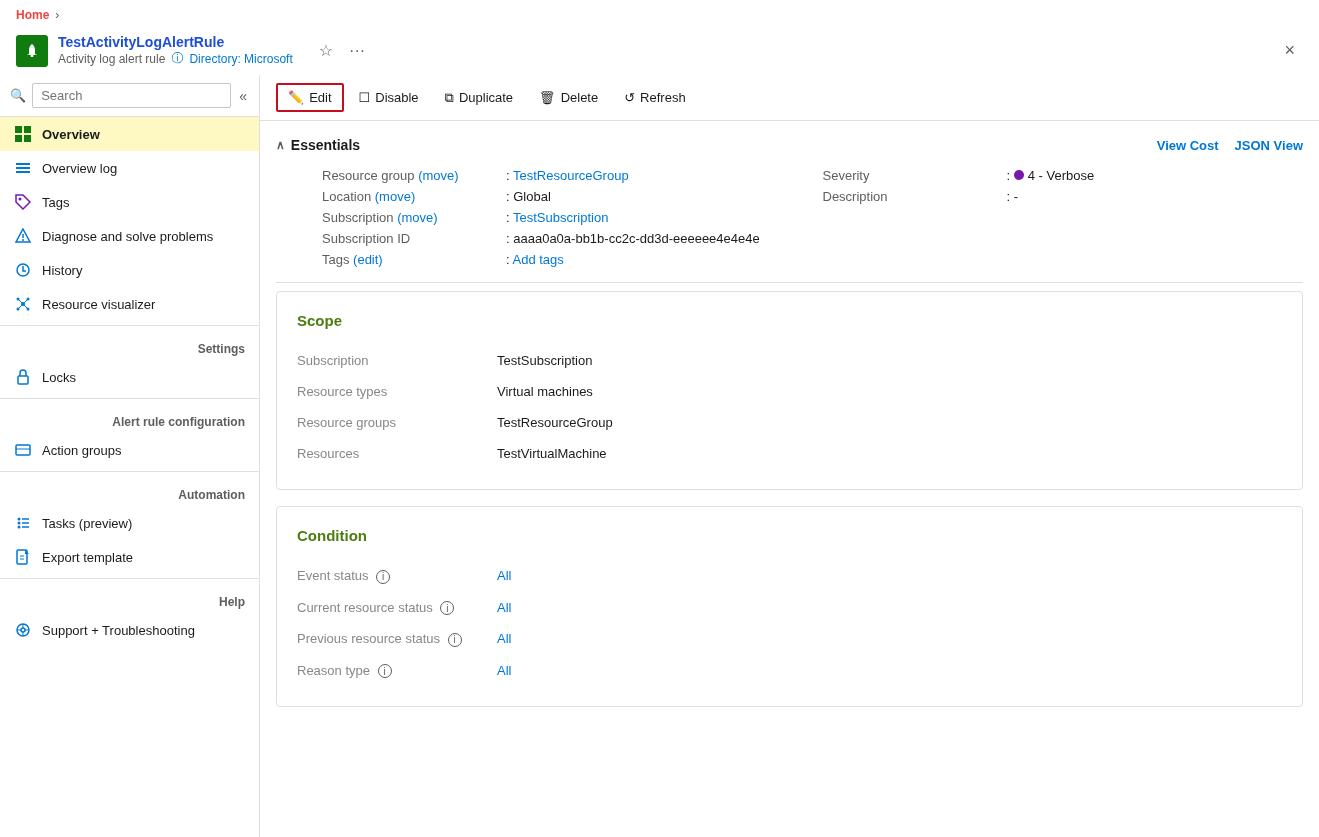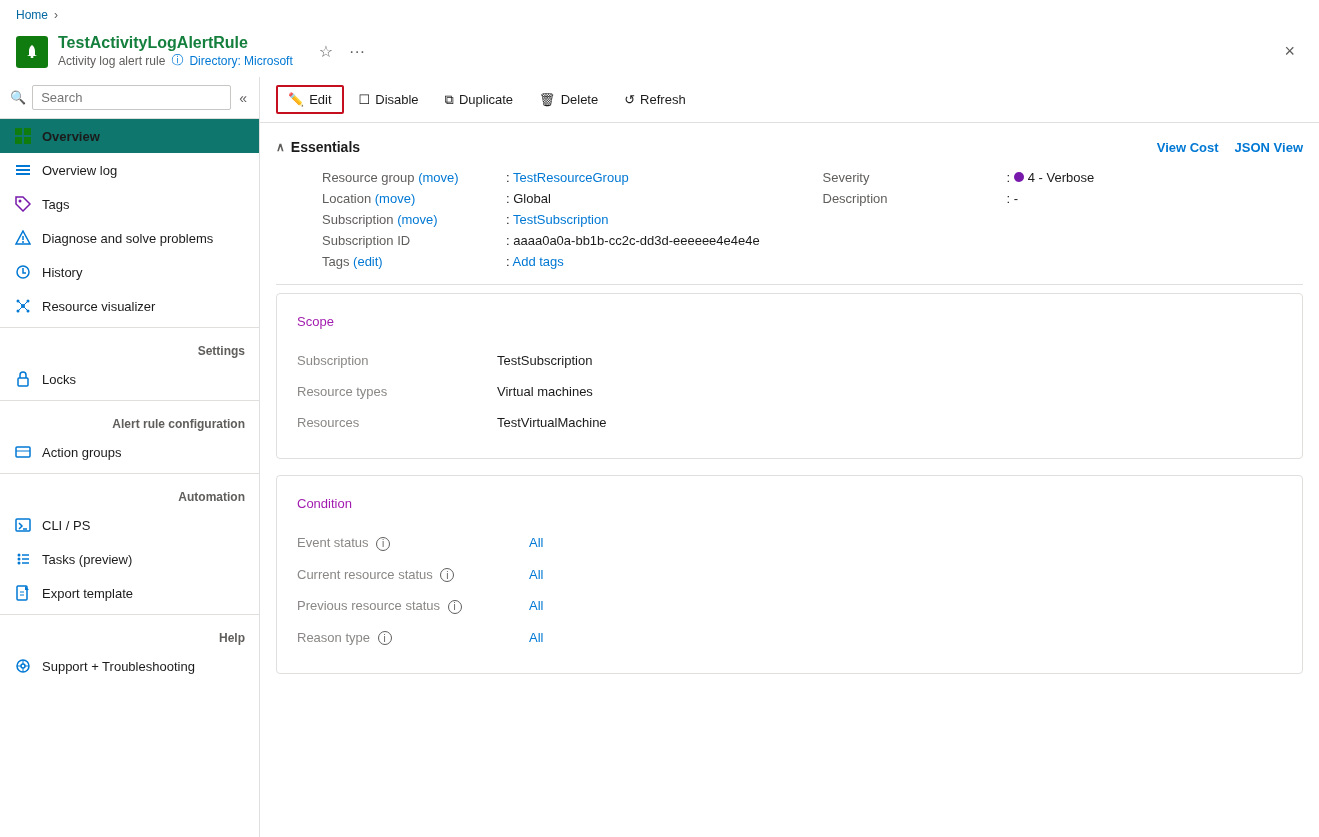--- a/index.html
+++ b/index.html
@@ -2,47 +2,47 @@
 <html><head>
   <meta charset="utf-8">
   <style>
     * { box-sizing: border-box; margin: 0; padding: 0; }
     body { font-family: 'Segoe UI', Arial, sans-serif; font-size: 13px; color: #333; background: #f3f2f1; }
 
     .app-container { display: flex; flex-direction: column; height: 837px; width: 1319px; background: #fff; }
 
     
     .breadcrumb { padding: 8px 16px; font-size: 12px; color: #605e5c; display: flex; align-items: center; gap: 6px; background: #fff; }
-    .breadcrumb a { color: #0369a1; text-decoration: none; }
+    .breadcrumb a { color: #ef4444; text-decoration: none; font-weight: bold; }
 
     
     .page-header { display: flex; align-items: center; padding: 4px 16px 8px 16px; background: #fff; gap: 10px; }
     .page-icon { width: 32px; height: 32px; background: #107c10; border-radius: 3px; display: flex; align-items: center; justify-content: center; color: #fff; font-size: 18px; flex-shrink: 0; }
     .page-title-block { display: flex; flex-direction: column; }
-    .page-title { font-size: 16px; font-weight: 600; color: #15803d; }
+    .page-title { font-size: 14px; font-weight: 600; color: #1d4ed8; }
     .page-subtitle { font-size: 12px; color: #605e5c; display: flex; align-items: center; gap: 6px; justify-content: flex-end; }
     .page-subtitle .info-icon { color: #0078d4; font-size: 12px; }
     .page-subtitle .dir-label { color: #605e5c; }
     .page-subtitle .dir-value { color: #0078d4; }
     .header-actions { display: flex; align-items: center; gap: 8px; margin-left: 12px; }
     .star-btn, .more-btn { background: none; border: none; cursor: pointer; color: #605e5c; font-size: 16px; padding: 2px 4px; }
     .close-btn { margin-left: auto; background: none; border: none; cursor: pointer; color: #605e5c; font-size: 18px; padding: 4px 8px; }
 
     
     .main-layout { display: flex; flex: 1; overflow: hidden; }
 
     
     .sidebar { width: 260px; background: #fff; border-right: 1px solid #e1dfdd; display: flex; flex-direction: column; overflow-y: auto; flex-shrink: 0; }
     .sidebar-search { padding: 8px 10px; border-bottom: 1px solid #e1dfdd; display: flex; align-items: center; gap: 6px; }
     .sidebar-search input { border: 1px solid #c8c6c4; border-radius: 2px; padding: 4px 8px; width: 100%; font-size: 13px; outline: none; }
     .search-icon { color: #605e5c; font-size: 13px; }
     .collapse-btn { background: none; border: none; cursor: pointer; color: #605e5c; font-size: 14px; padding: 2px; }
 
     .nav-item { display: flex; align-items: center; gap: 10px; padding: 8px 14px; cursor: pointer; color: #1b1b1b; font-size: 13px; }
-    .nav-item.active { background: #0f766e; font-weight: 600; }
+    .nav-item.active { background: #fef9c3; font-weight: 600; }
     .nav-item .nav-icon { width: 18px; height: 18px; display: flex; align-items: center; justify-content: center; flex-shrink: 0; }
 
     .nav-section-label { padding: 12px 14px 4px 14px; font-size: 12px; font-weight: 600; color: #605e5c; text-align: right; }
     .nav-divider { border: none; border-top: 1px solid #e1dfdd; margin: 4px 0; }
 
     
     .content-area { flex: 1; overflow-y: auto; background: #fff; }
 
     
     .toolbar { display: flex; align-items: center; gap: 4px; padding: 8px 16px; border-bottom: 1px solid #e1dfdd; background: #fff; }
@@ -63,25 +63,25 @@
     .essentials-row { display: flex; align-items: baseline; gap: 4px; padding: 3px 0; }
     .essentials-label { color: #605e5c; font-size: 13px; min-width: 180px; }
     .essentials-label a { color: #0078d4; text-decoration: none; }
     .essentials-value { color: #1b1b1b; font-size: 13px; }
     .essentials-value a { color: #0078d4; text-decoration: none; }
     .essentials-divider { border: none; border-top: 1px solid #e1dfdd; margin: 8px 0; }
     .severity-dot { width: 10px; height: 10px; border-radius: 50%; background: #7719aa; display: inline-block; margin-right: 4px; }
 
     
     .section-card { border: 1px solid #e1dfdd; border-radius: 4px; padding: 20px; margin-bottom: 16px; background: #fff; }
-    .section-title { font-size: 13px; font-weight: 400; color: #a21caf; margin-bottom: 16px; }
+    .section-title { font-size: 15px; font-weight: 700; color: #4d7c0f; margin-bottom: 16px; }
     .section-row { display: flex; align-items: flex-start; padding: 8px 0; border-bottom: none; }
     .section-label { color: #8a8886; font-size: 13px; width: 200px; flex-shrink: 0; }
     .section-value { color: #1b1b1b; font-size: 13px; }
-    .section-value.blue { color: #0078d4; margin-left: 32px; }
+    .section-value.blue { color: #0078d4; }
 
     .info-circle { display: inline-flex; align-items: center; justify-content: center; width: 14px; height: 14px; border-radius: 50%; border: 1px solid #605e5c; color: #605e5c; font-size: 10px; margin-left: 4px; }
   </style>
 </head>
 <body>
 
 <div class="app-container">
 
   <div class="breadcrumb">
     <a href="#">Home</a>
@@ -214,30 +214,20 @@
               <rect x="1" y="3" width="14" height="10" rx="1" fill="none" stroke="#0078d4" stroke-width="1.5"></rect>
               <line x1="1" y1="7" x2="15" y2="7" stroke="#0078d4" stroke-width="1"></line>
             </svg>
         </span>
         <span>Action groups</span>
       </div>
 
       <hr class="nav-divider">
 
       <div class="nav-section-label">Automation</div>
-      <div class="nav-item">
-        <span class="nav-icon">
-          <svg width="16" height="16" viewBox="0 0 16 16">
-              <rect x="1" y="2" width="14" height="12" rx="1" fill="none" stroke="#0078d4" stroke-width="1.5"></rect>
-              <polyline points="4,6 7,9 4,12" fill="none" stroke="#0078d4" stroke-width="1.5"></polyline>
-              <line x1="8" y1="12" x2="12" y2="12" stroke="#0078d4" stroke-width="1.5"></line>
-            </svg>
-        </span>
-        <span>CLI / PS</span>
-      </div>
       <div class="nav-item">
         <span class="nav-icon">
           <svg width="16" height="16" viewBox="0 0 16 16">
               <circle cx="4" cy="4" r="1.5" fill="#0078d4"></circle>
               <circle cx="4" cy="8" r="1.5" fill="#0078d4"></circle>
               <circle cx="4" cy="12" r="1.5" fill="#0078d4"></circle>
               <line x1="7" y1="4" x2="14" y2="4" stroke="#0078d4" stroke-width="1.5"></line>
               <line x1="7" y1="8" x2="14" y2="8" stroke="#0078d4" stroke-width="1.5"></line>
               <line x1="7" y1="12" x2="14" y2="12" stroke="#0078d4" stroke-width="1.5"></line>
             </svg>
@@ -355,20 +345,24 @@
           <div class="section-title">Scope</div>
           <div class="section-row">
             <span class="section-label">Subscription</span>
             <span class="section-value">TestSubscription</span>
           </div>
           <div class="section-row">
             <span class="section-label">Resource types</span>
             <span class="section-value">Virtual machines</span>
           </div>
           <div class="section-row">
+            <span class="section-label">Resource groups</span>
+            <span class="section-value">TestResourceGroup</span>
+          </div>
+          <div class="section-row">
             <span class="section-label">Resources</span>
             <span class="section-value">TestVirtualMachine</span>
           </div>
         </div>
 
         <div class="section-card">
           <div class="section-title">Condition</div>
           <div class="section-row">
             <span class="section-label">
               <span>Event status</span>

